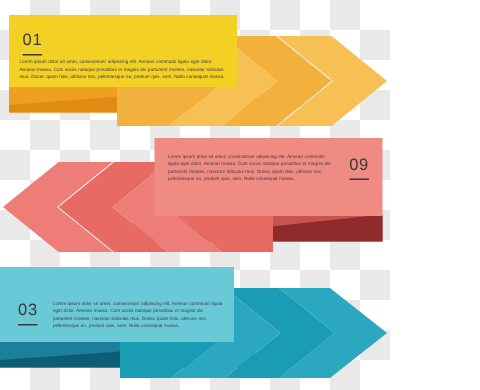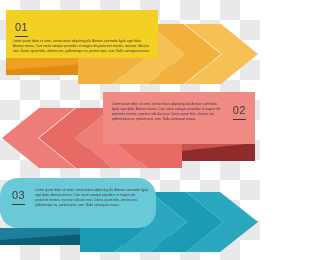--- a/index.html
+++ b/index.html
@@ -88,22 +88,21 @@
   #panel-02 .num { margin: 5px 3px 0 9px; order: 2; }
   #panel-02 .body-text { order: 1; padding-top: 2px; padding-right: 2px; }
 
   
   #panel-03 {
     left: 0px;
     top: 178px;
     width: 156px;
     height: 50px;
     background: #6ac9d6;
-    padding: 8px 7px 6px 10px;
-    border-radius: 18px;
+    padding: 20px 7px 6px 10px;
   }
   #panel-03 .num { margin: 4px 10px 0 2px; }
   #panel-03 .body-text { padding-top: 2px; }
 </style>
 </head>
 <body>
 
 <div id="canvas">
 
   <div class="band">
@@ -130,21 +129,21 @@
       <polygon points="88,161 255,143 255,161 88,161" fill="#8f2b2b"></polygon>
 
       <polygon points="75,108 39,108 2,138 39,168 75,168 38,138" fill="#ee7d77"></polygon>
       <polygon points="112,108 76,108 39,138 76,168 112,168 75,138" fill="#e76a64"></polygon>
       <polygon points="148,108 112,108 75,138 112,168 148,168 111,138" fill="#ee7d77"></polygon>
       <polygon points="182,108 148,108 111,138 148,168 182,168 182,108" fill="#e76a64"></polygon>
     </svg>
   </div>
   <div class="panel" id="panel-02">
     <div class="body-text">Lorem ipsum dolor sit amet, consectetuer adipiscing elit. Aenean commodo ligula eget dolor. Aenean massa. Cum sociis natoque penatibus et magnis dis parturient montes, nascetur ridiculus mus. Donec quam felis, ultricies nec, pellentesque eu, pretium quis, sem. Nulla consequat massa.</div>
-    <div class="num">02</div>
+    <div class="num">09</div>
   </div>
 
   <div class="band">
     <svg viewBox="0 0 260 260" xmlns="http://www.w3.org/2000/svg">
 
       <polygon points="0,228 170,228 170,245 0,245" fill="#1c7f9b"></polygon>
       <polygon points="0,240 170,228 170,245 0,245" fill="#0d5e75"></polygon>
 
       <polygon points="186,192 220,192 258,222 220,252 186,252 223,222" fill="#2ba8bf"></polygon>
       <polygon points="150,192 186,192 223,222 186,252 150,252 187,222" fill="#1a9cb5"></polygon>

